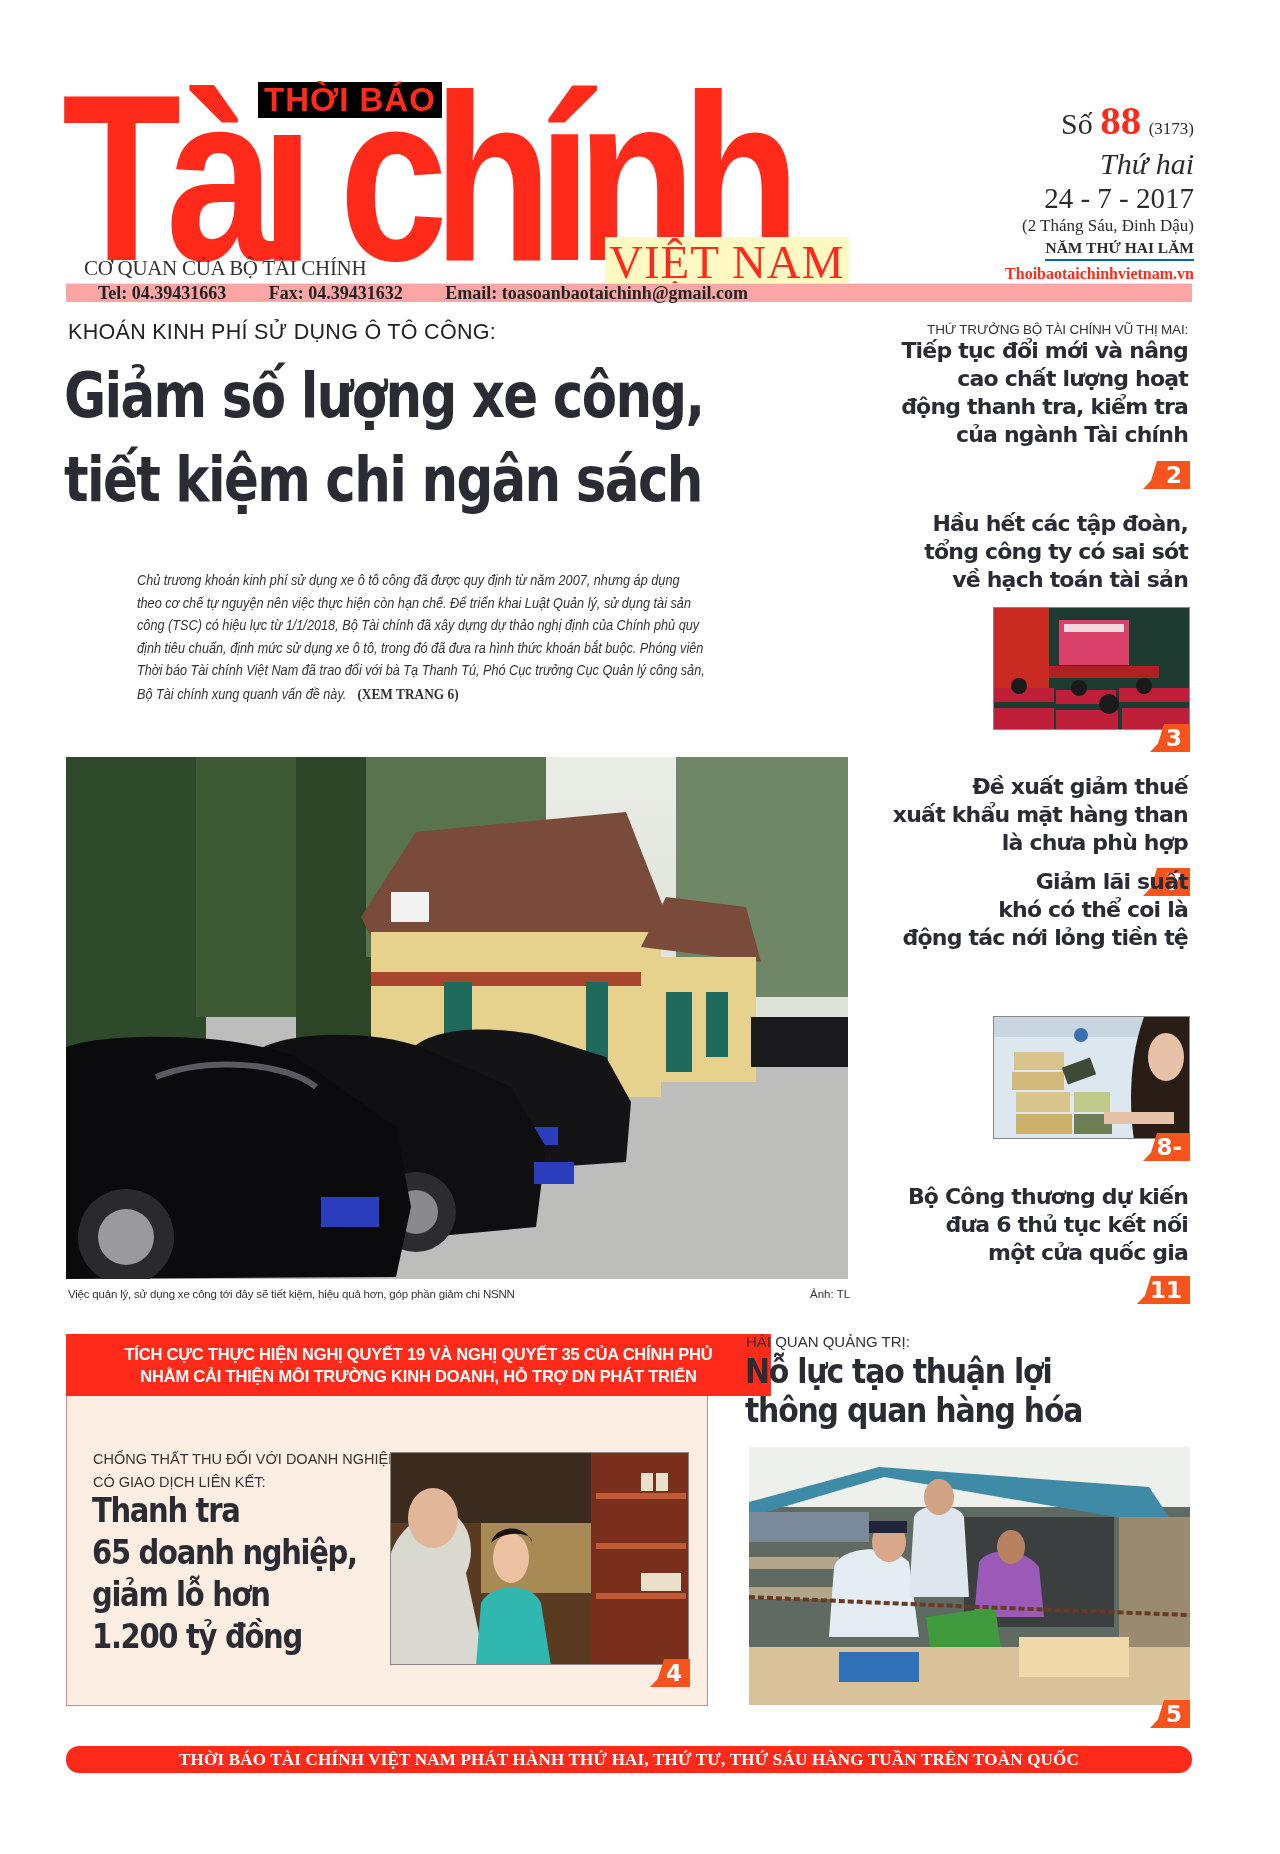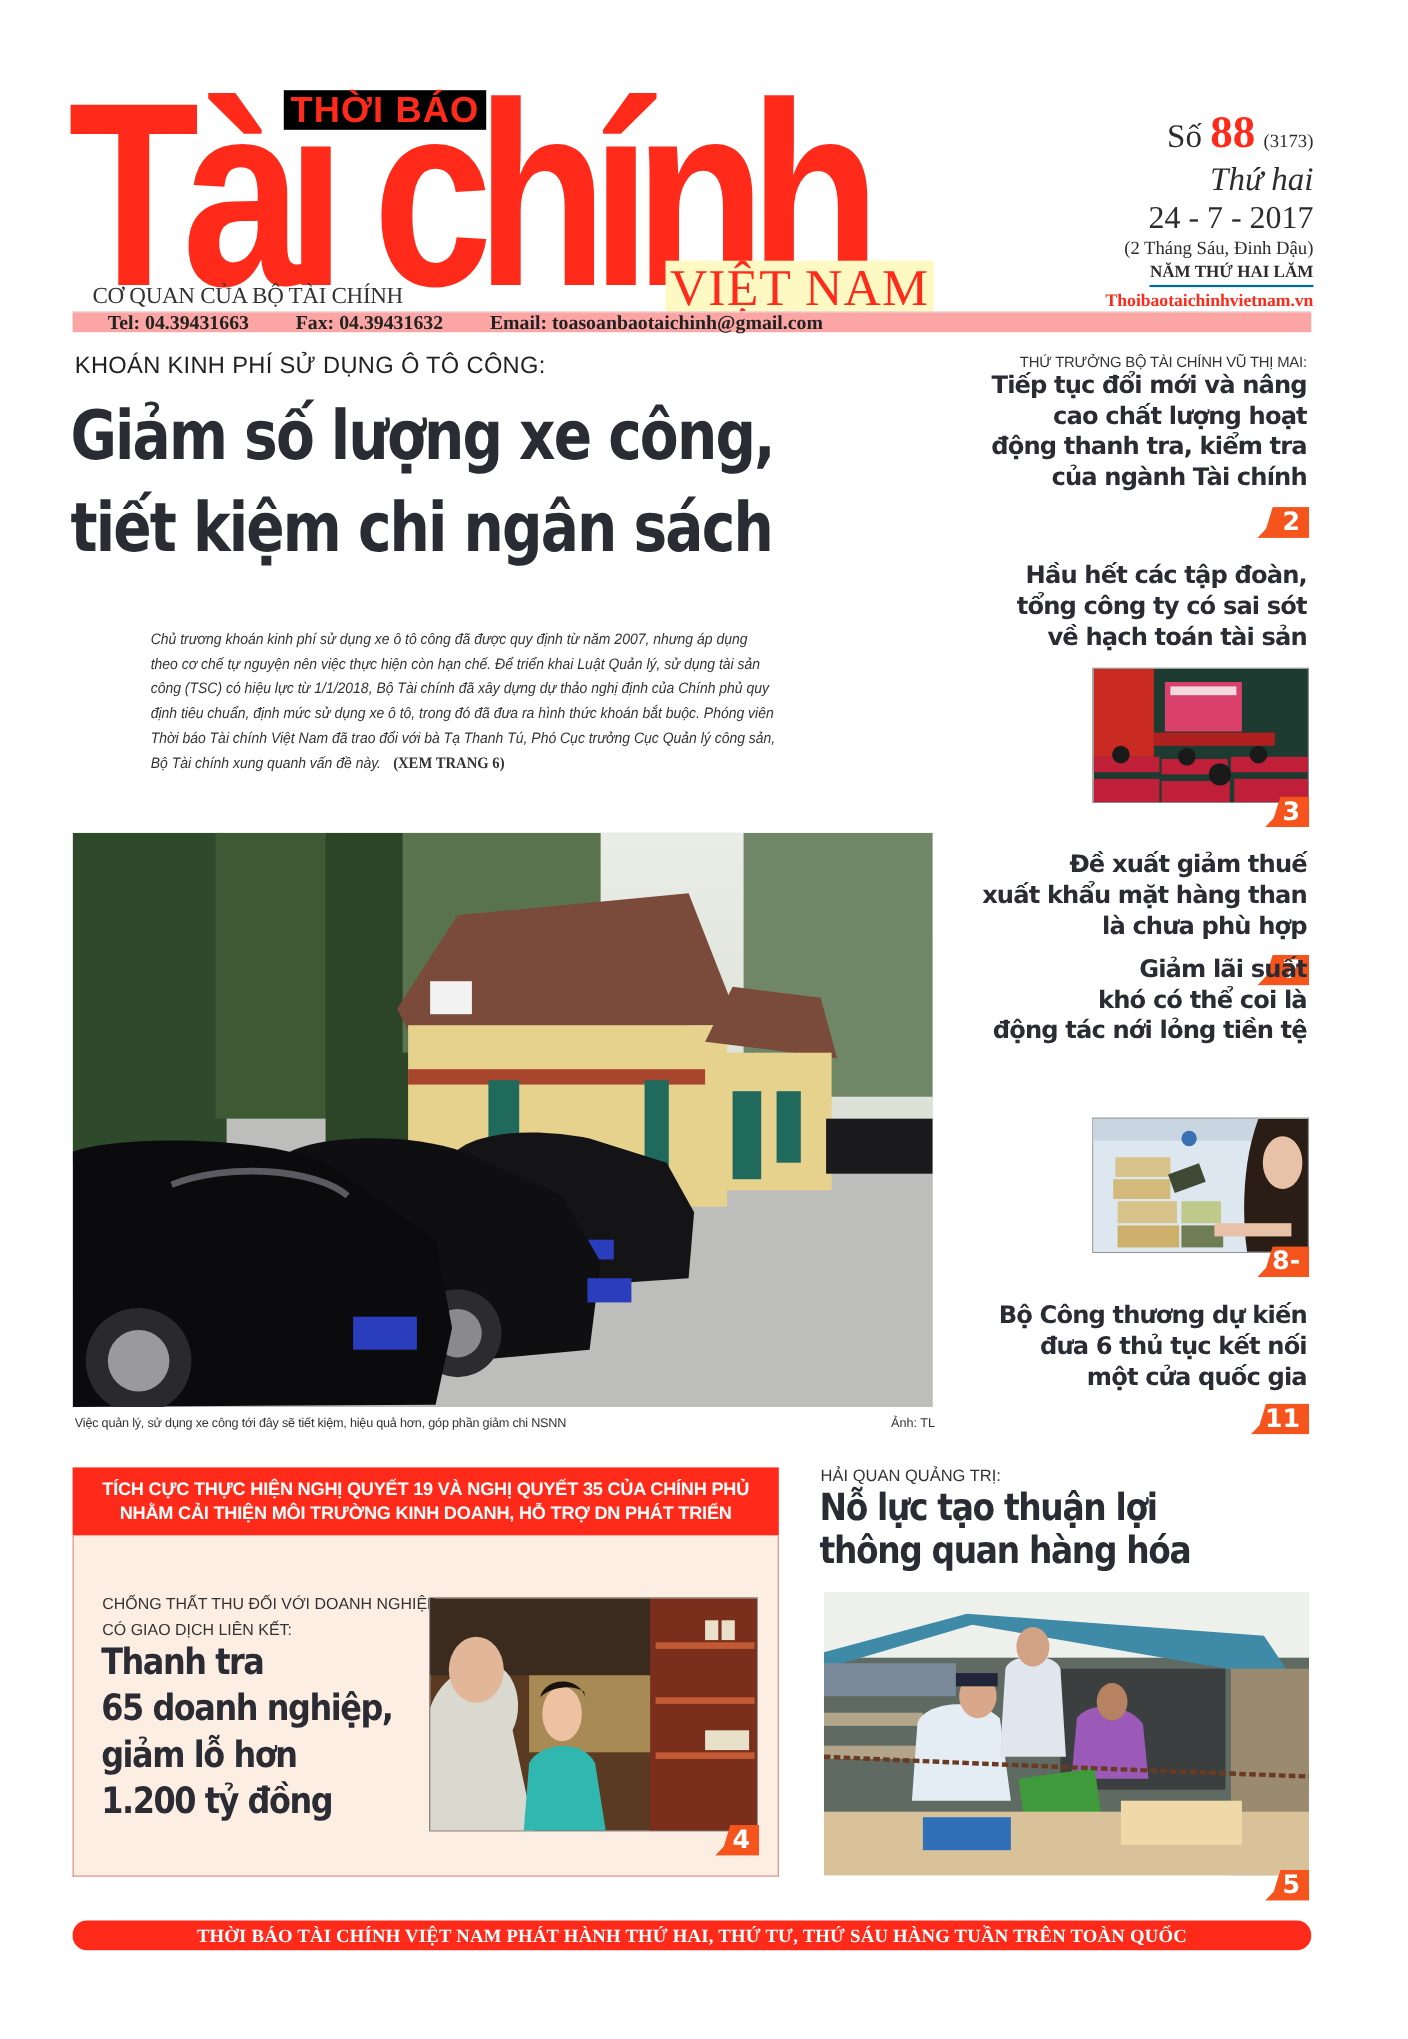--- a/index.html
+++ b/index.html
@@ -78,21 +78,21 @@
   .page-badge {
     position: absolute; height: 28px; background: #f5541c; color: #fff;
     font-family: "DejaVu Sans", sans-serif; font-weight: bold; font-size: 23px; line-height: 28px;
     text-align: right; padding-right: 8px;
     clip-path: polygon(14px 0, 100% 0, 100% 100%, 0 100%, 8px 70%);
   }
   .thumb { position: absolute; overflow: hidden; border: 1px solid #888; }
 
   
   .feature-banner {
-    left: 66px; top: 1334px; width: 642px; height: 62px; background: #ff2a1a;
+    left: 66px; top: 1334px; width: 705px; height: 62px; background: #ff2a1a;
     color: #fff; text-align: center; font-weight: bold; font-size: 16.5px; line-height: 22px;
     padding-top: 9px; letter-spacing: -0.2px;
   }
   .feature-body {
     left: 66px; top: 1396px; width: 642px; height: 310px; background: #fdeee4;
     border: 1.5px solid #d88a84; border-top: none;
   }
   .feature-kicker { left: 93px; top: 1448px; font-size: 14.5px; line-height: 23px; color: #333; }
   .feature-head {
     left: 92px; top: 1490px; font-family: "DejaVu Sans", sans-serif; font-weight: bold;

